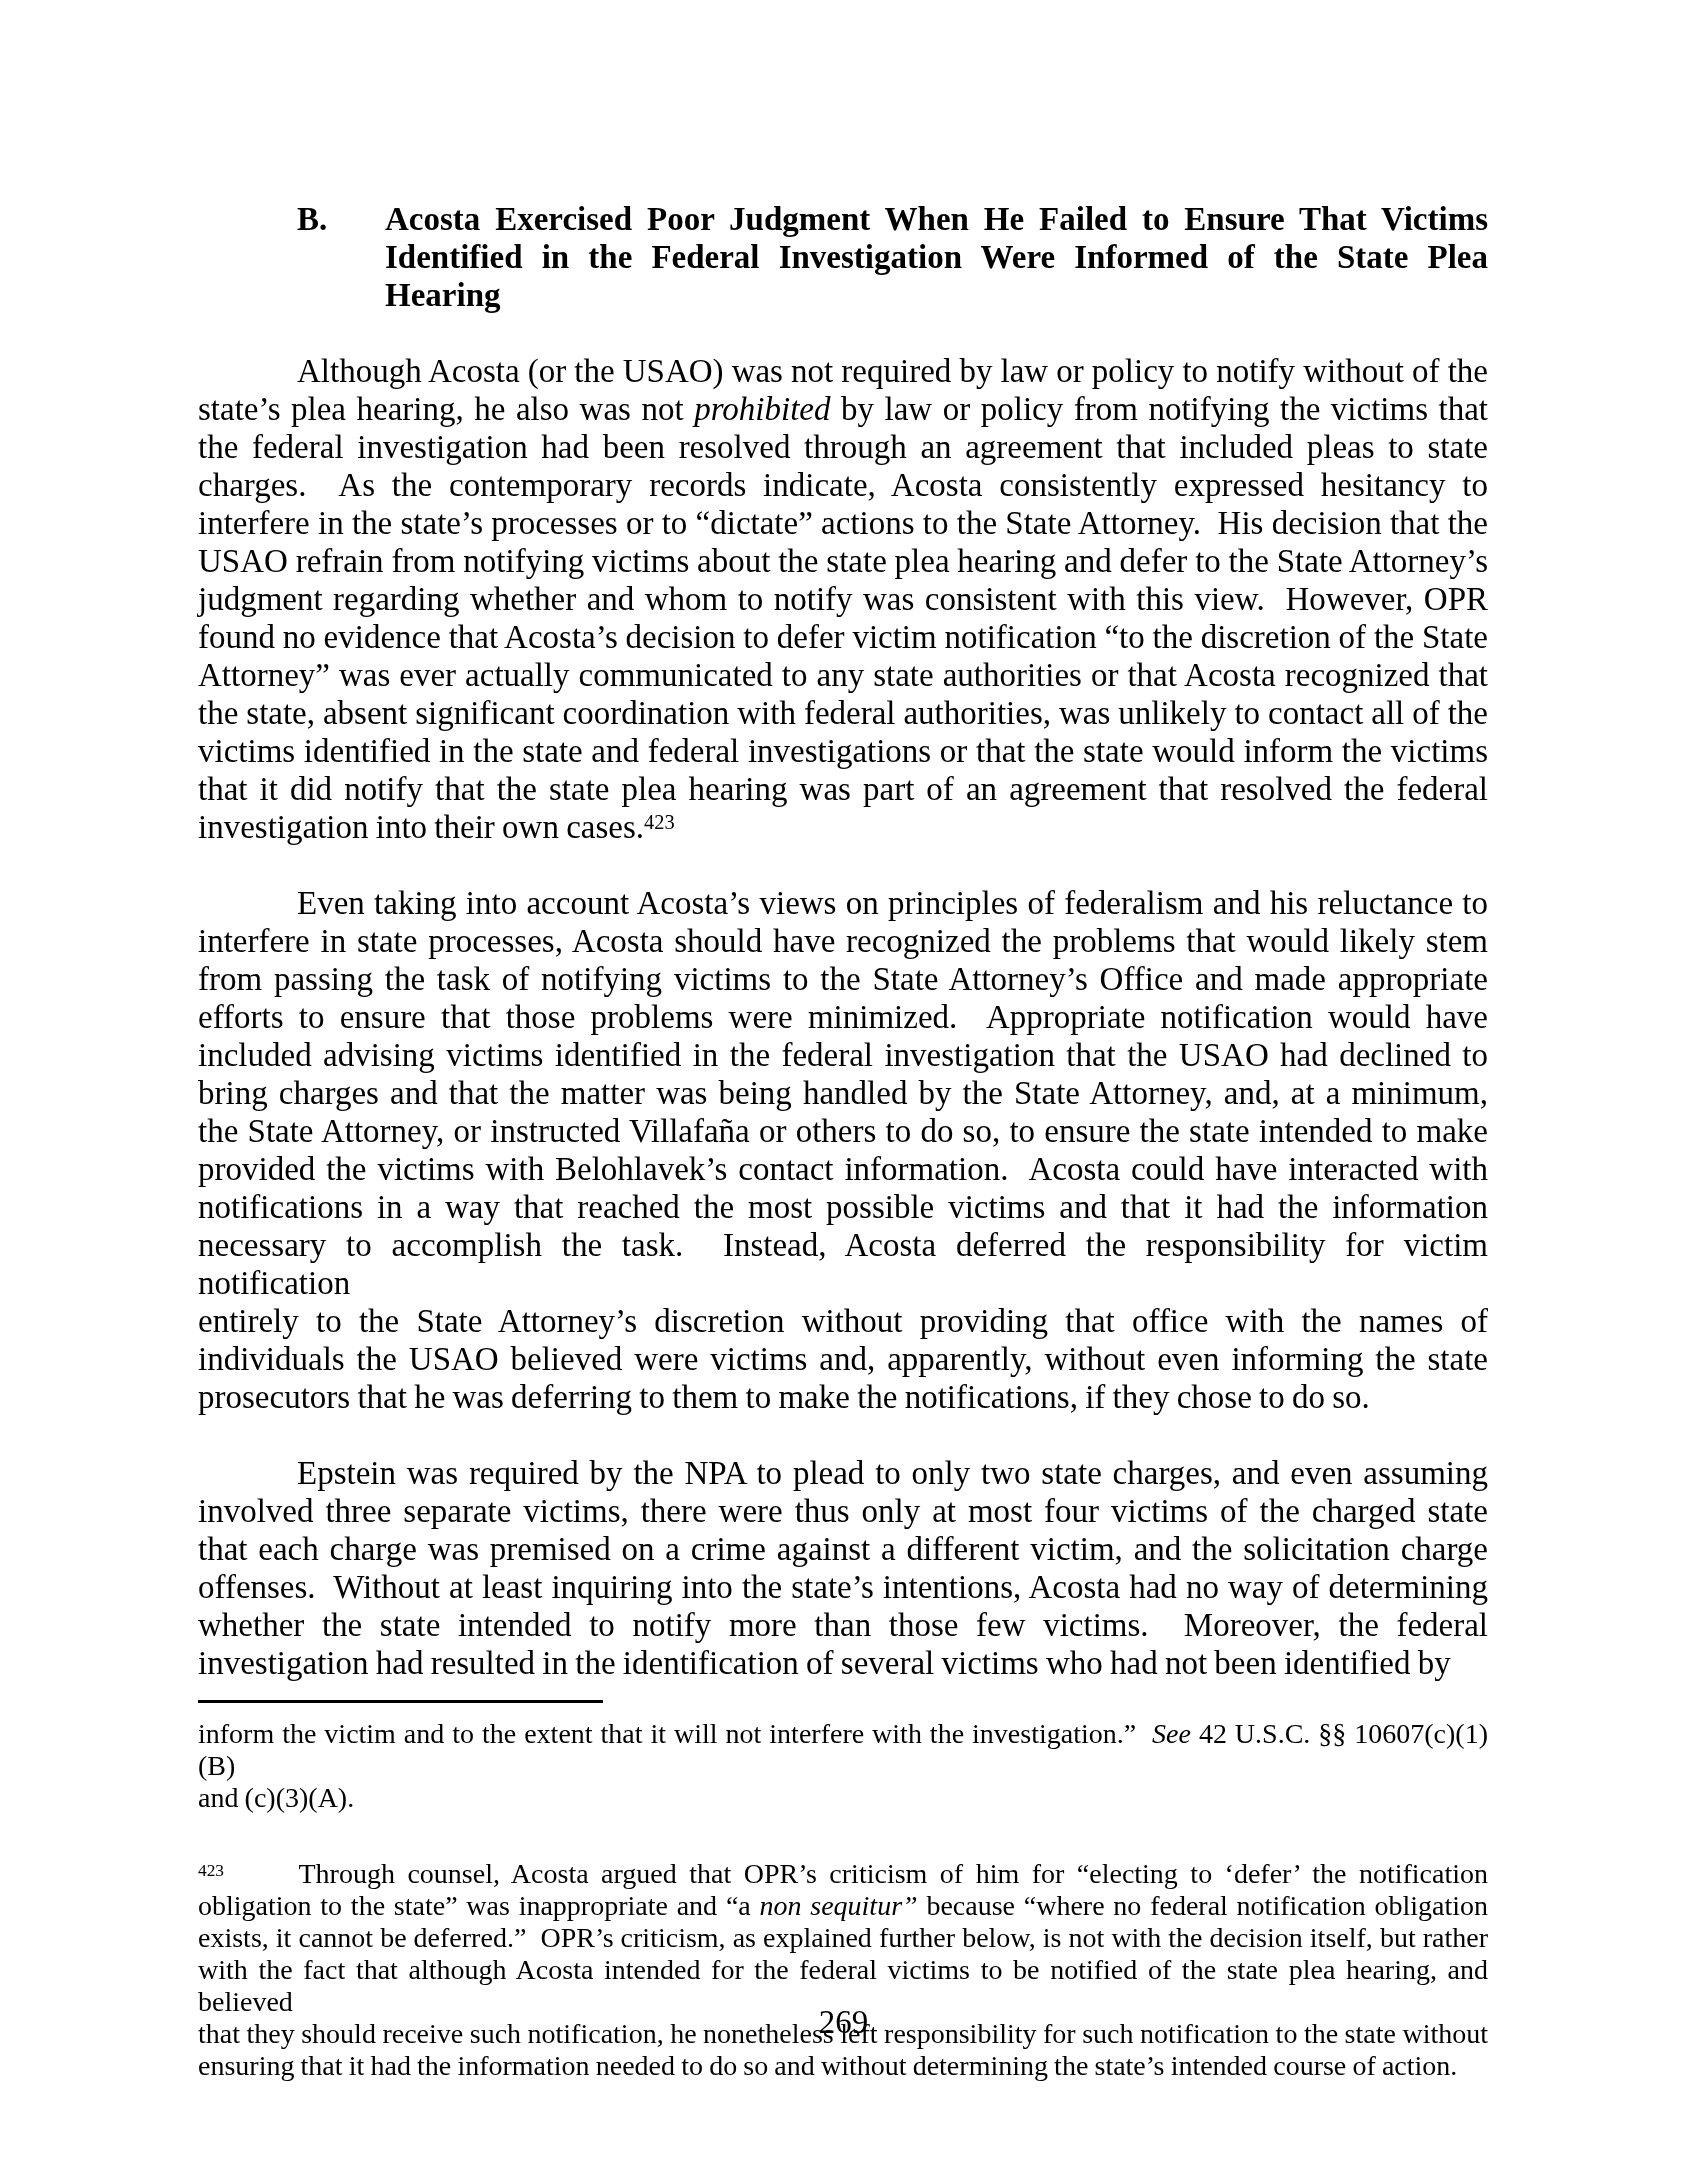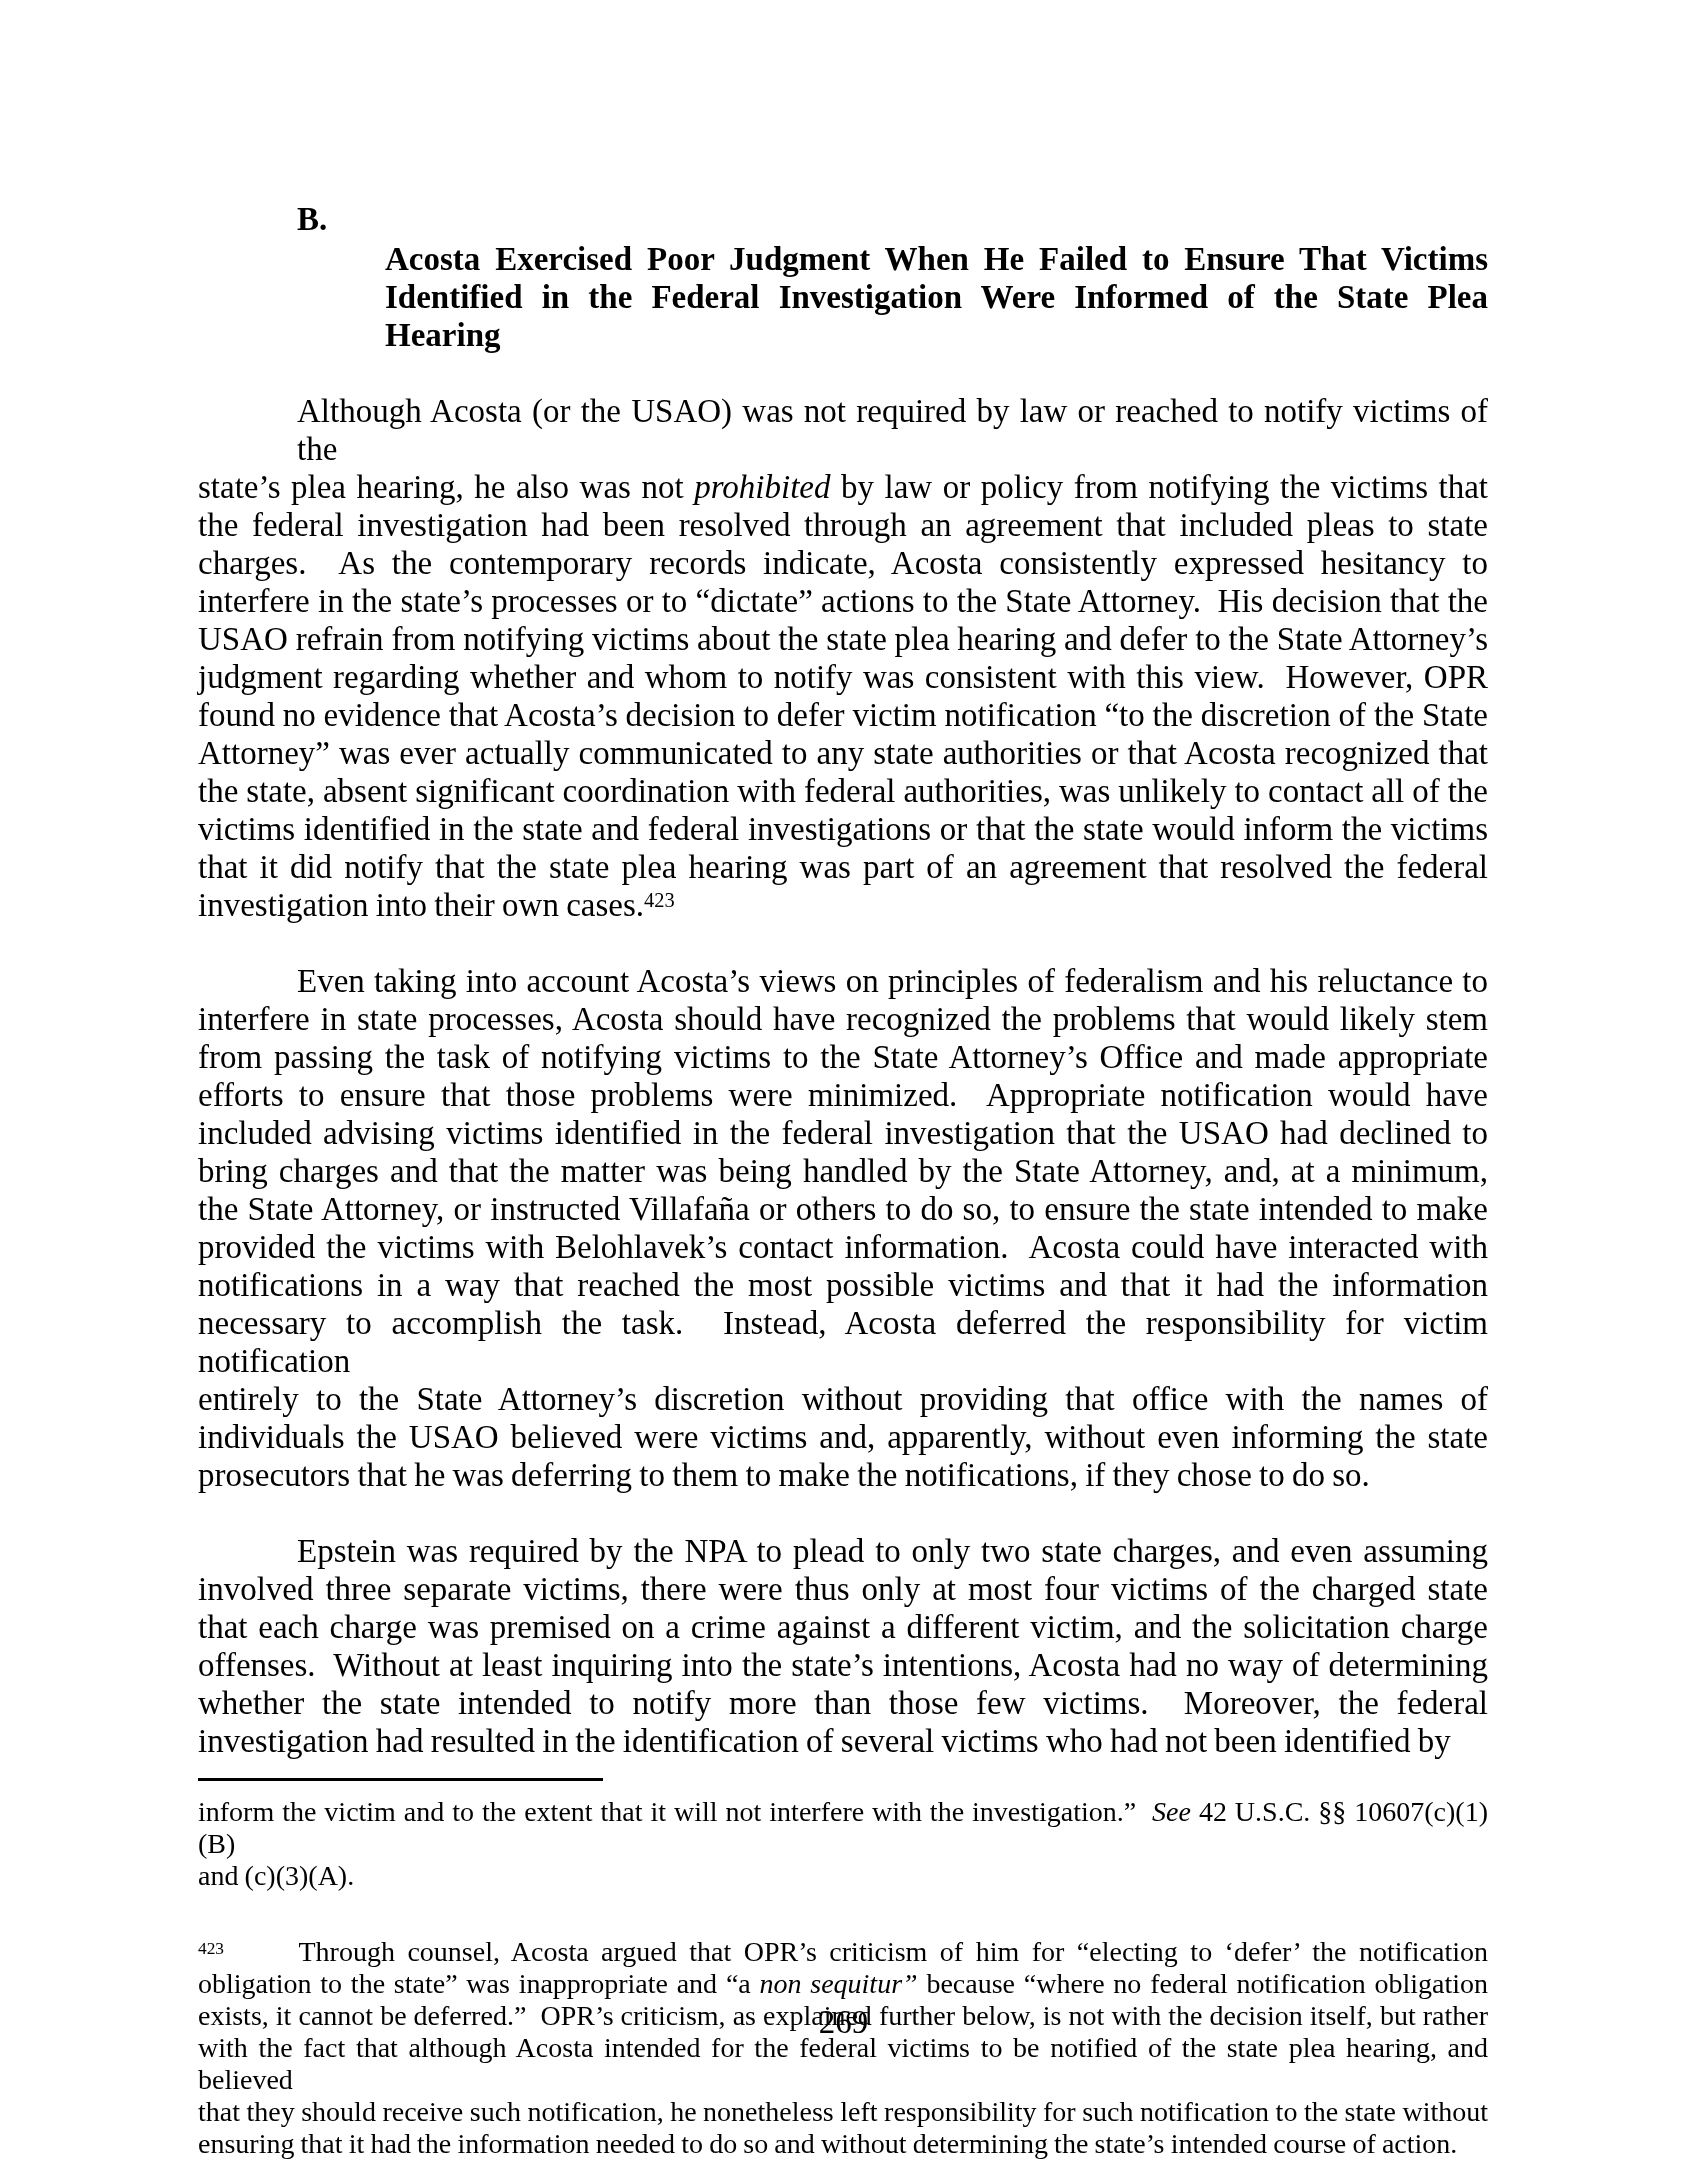--- a/index.html
+++ b/index.html
@@ -26,21 +26,21 @@
   .heading {
     margin-top:200px;
     margin-left:99px;
     margin-bottom:38px;
     display:flex;
     font-size:33px;
     line-height:38px;
     font-weight:700;
   }
   .heading .hlabel { flex:none; width:88px; }
-  .heading .hlines { flex:1; min-width:0;margin-top:40px; }
+  .heading .hlines { flex:1; min-width:0; }
   .para {
     font-size:33px;
     line-height:38px;
     margin-bottom:38px;
   }
   .para:last-child { margin-bottom:12px; }
   .para .line.first { padding-left:99px; }
   .fnrule {
     margin-top:18px;
     width:405px; height:3.3px;
@@ -80,21 +80,21 @@
       <div class="hlabel">B.</div>
       <div class="hlines">
           <div class="line">Acosta Exercised Poor Judgment When He Failed to Ensure That Victims</div>
           <div class="line">Identified in the Federal Investigation Were Informed of the State Plea</div>
           <div class="line last">Hearing</div>
         </div>
     </div>
 
     <div>
         <div class="para">
-          <div class="line first">Although Acosta (or the USAO) was not required by law or reached to notify victims of the</div>
+          <div class="line first">Although Acosta (or the USAO) was not required by law or policy to notify without of the</div>
           <div class="line">state’s plea hearing, he also was not <i>prohibited</i> by law or policy from notifying the victims that</div>
           <div class="line">the federal investigation had been resolved through an agreement that included pleas to state</div>
           <div class="line">charges.  As the contemporary records indicate, Acosta consistently expressed hesitancy to</div>
           <div class="line">interfere in the state’s processes or to “dictate” actions to the State Attorney.  His decision that the</div>
           <div class="line">USAO refrain from notifying victims about the state plea hearing and defer to the State Attorney’s</div>
           <div class="line">judgment regarding whether and whom to notify was consistent with this view.  However, OPR</div>
           <div class="line">found no evidence that Acosta’s decision to defer victim notification “to the discretion of the State</div>
           <div class="line">Attorney” was ever actually communicated to any state authorities or that Acosta recognized that</div>
           <div class="line">the state, absent significant coordination with federal authorities, was unlikely to contact all of the</div>
           <div class="line">victims identified in the state and federal investigations or that the state would inform the victims</div>

